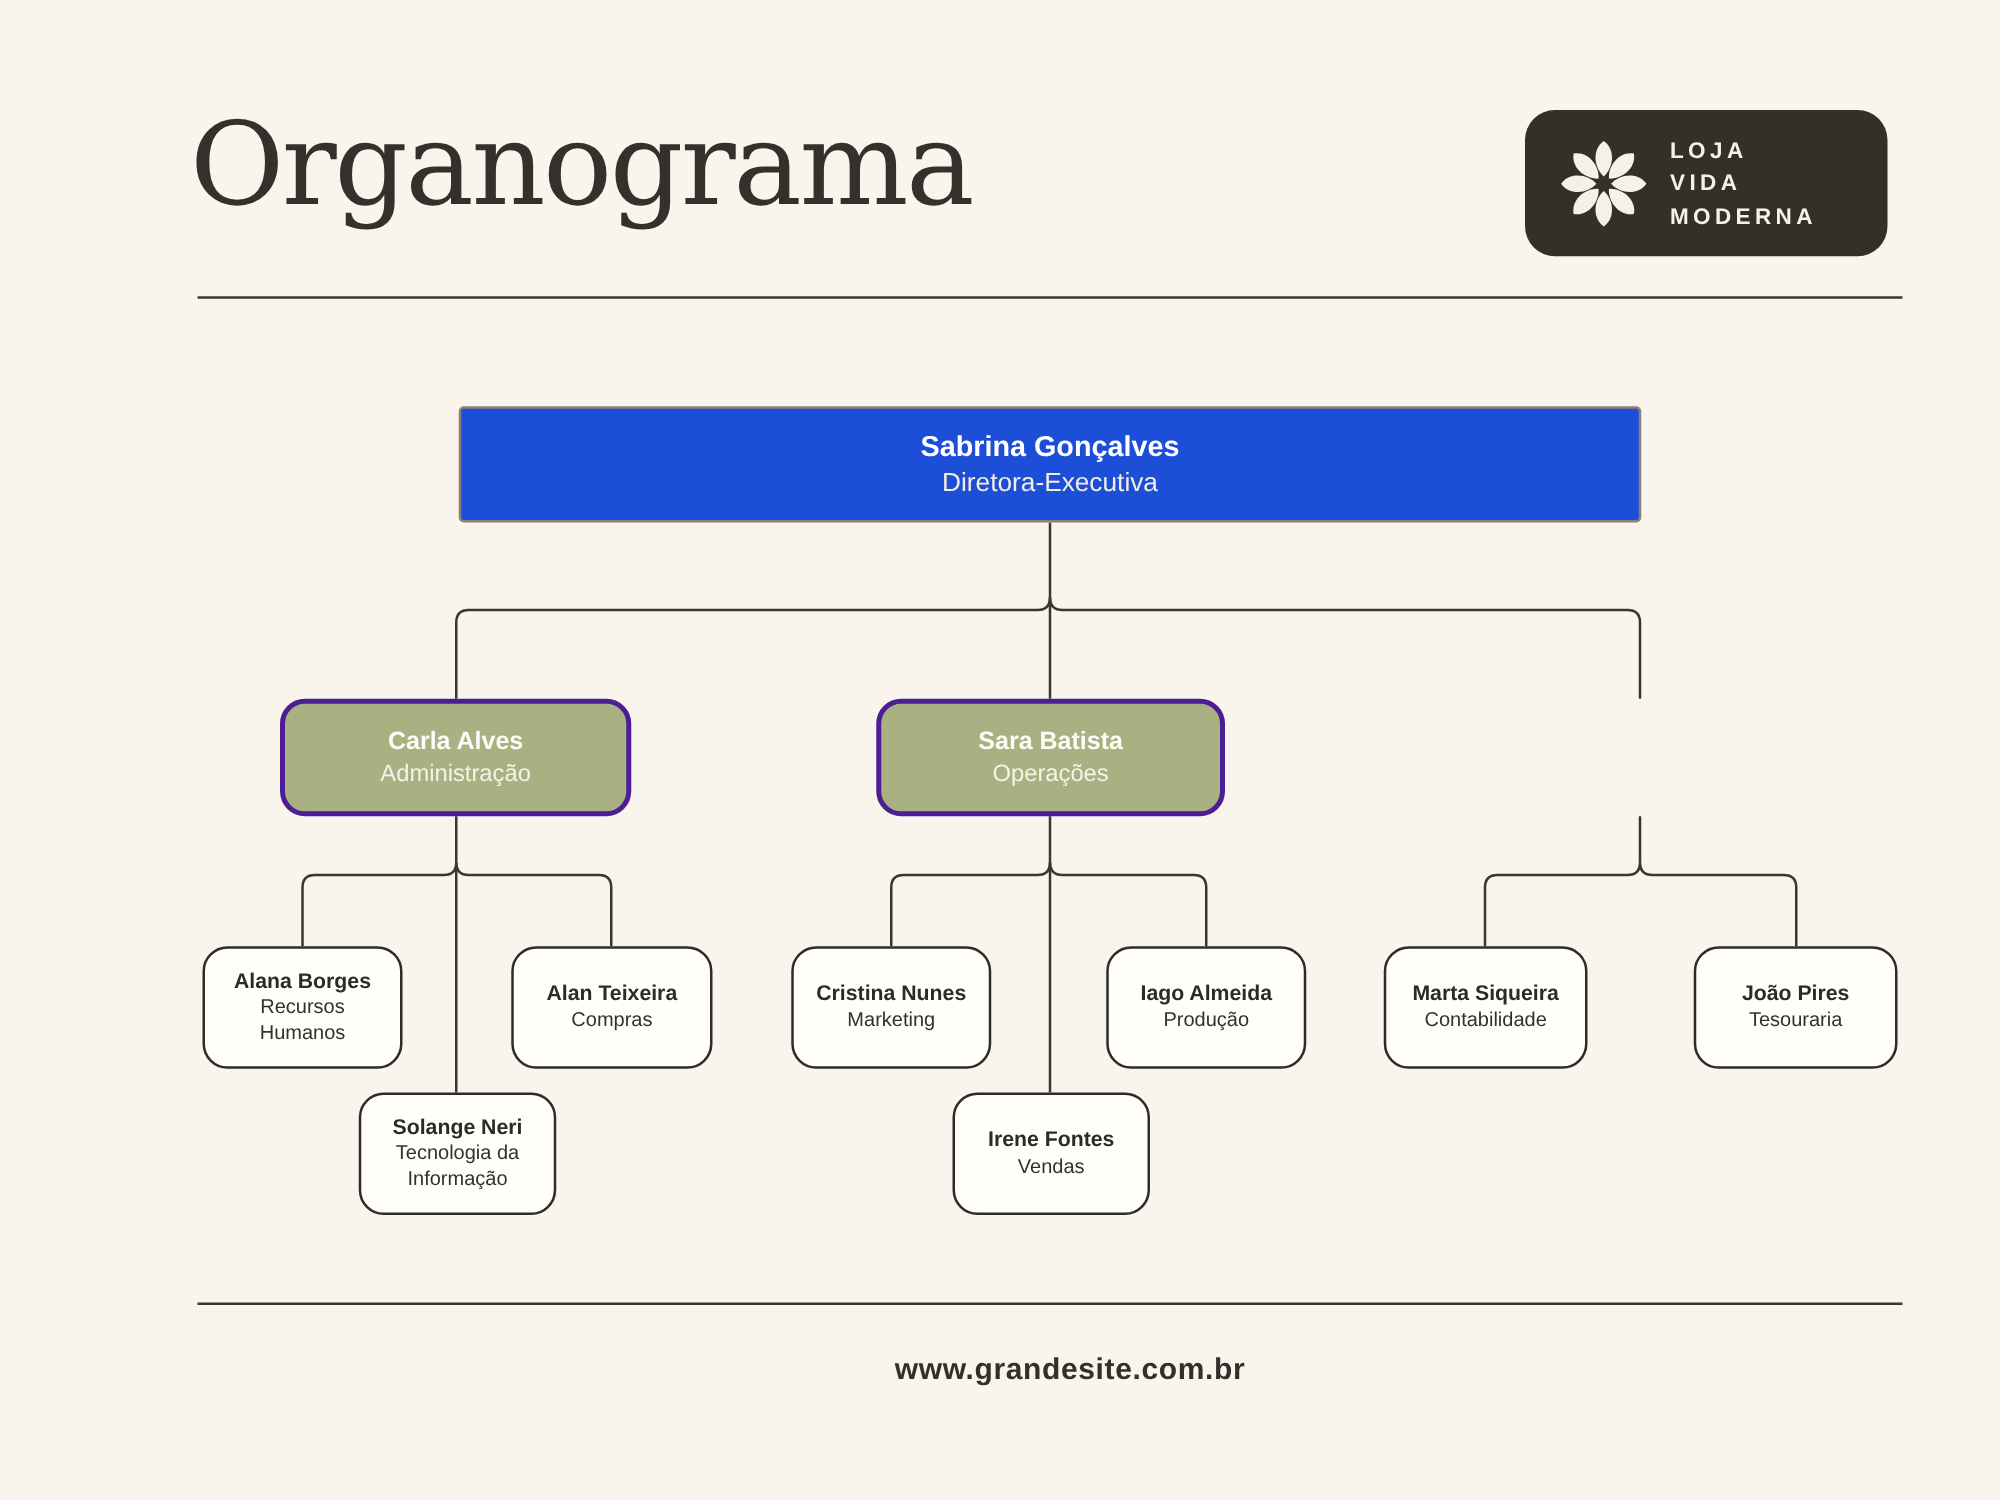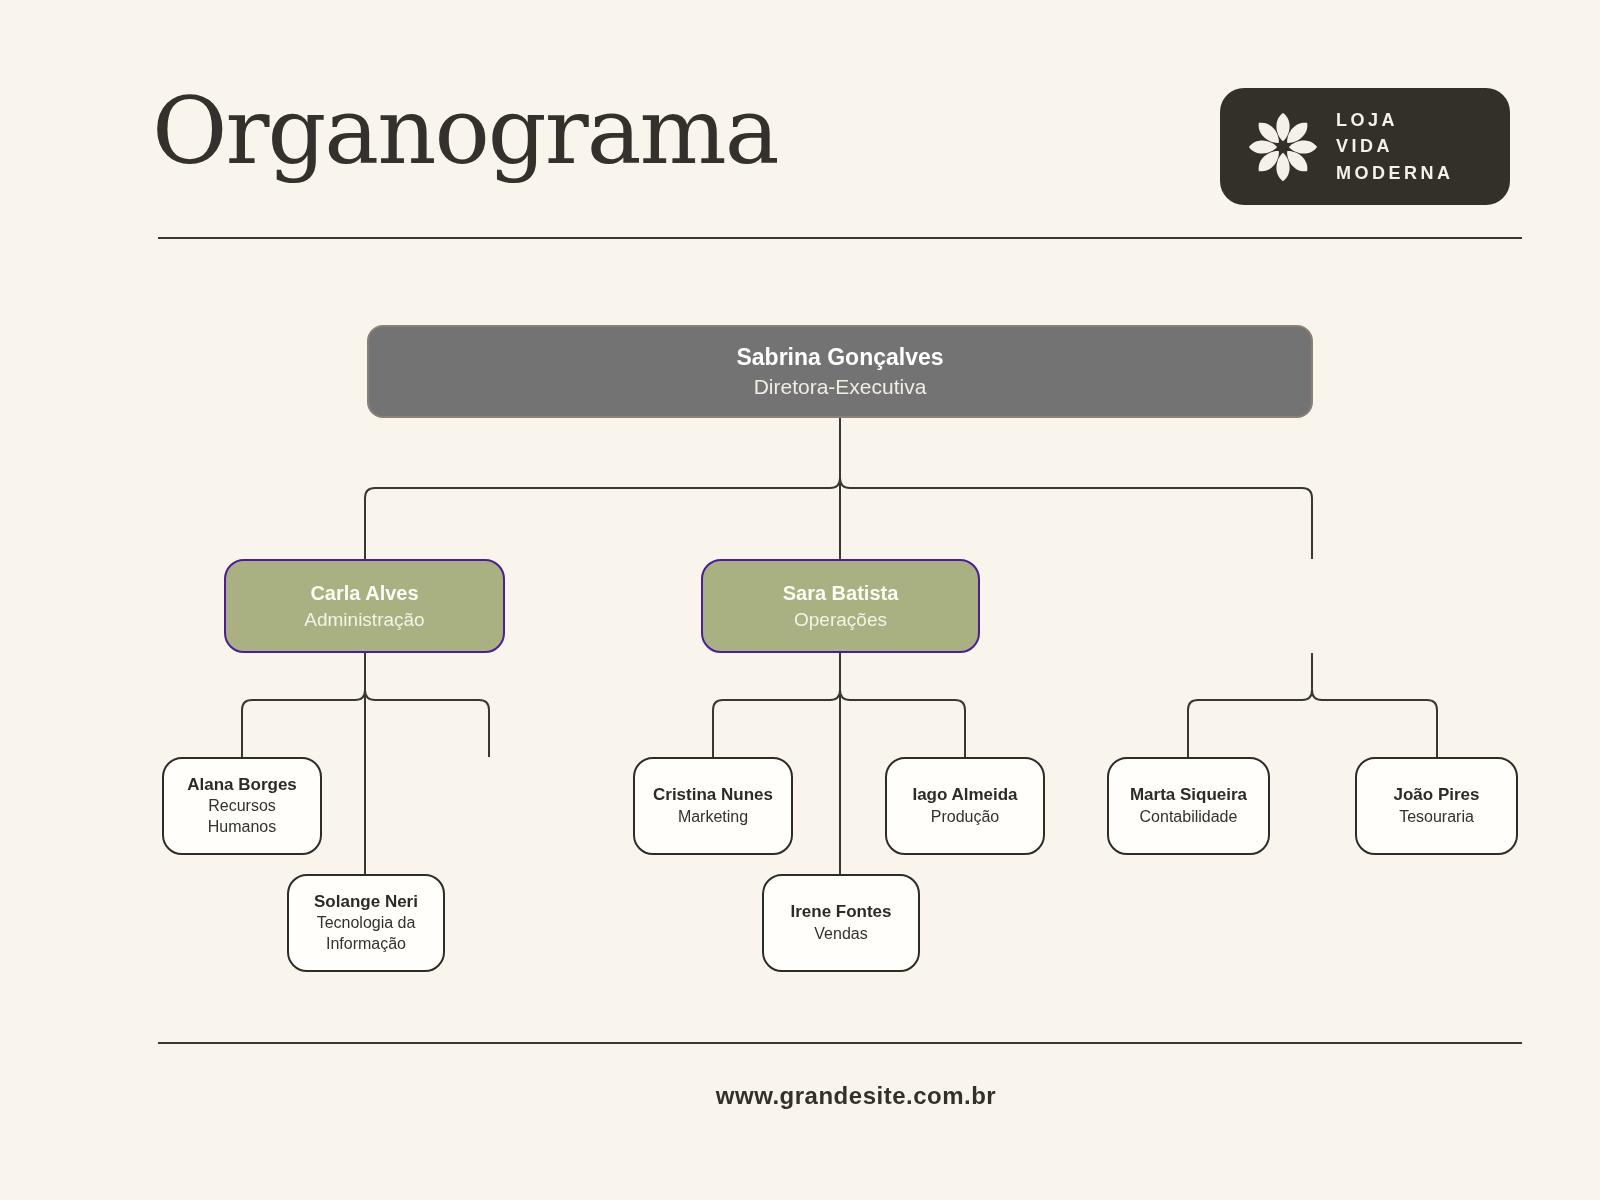--- a/index.html
+++ b/index.html
@@ -77,30 +77,30 @@
     box-sizing: border-box;
     display: flex;
     flex-direction: column;
     align-items: center;
     justify-content: center;
     text-align: center;
     padding: 6px 12px;
   }
   .node-exec {
     left: 327px; top: 325px; width: 946px; height: 93px;
-    background: #737373;
+    background: #1d4ed8;
     border: 2px solid #8d8177;
-    border-radius: 16px;
+    border-radius: 4px;
   }
   .node-exec .node-name { color: #ffffff; font-size: 23px; font-weight: bold; line-height: 1.3; }
   .node-exec .node-role { color: #f1ede3; font-size: 21px; line-height: 1.3; }
 
   .node-mgr {
     background: #a9b183;
-    border: 2px solid #4c1d95;
+    border: 4px solid #4c1d95;
     border-radius: 20px;
     top: 559px; height: 94px;
   }
   .node-mgr .node-name { color: #fdfcf6; font-size: 20px; font-weight: bold; line-height: 1.35; }
   .node-mgr .node-role { color: #f5f2e7; font-size: 19px; line-height: 1.35; }
 
   .node-leaf {
     background: #fffefb;
     border: 2px solid #2e2c28;
     border-radius: 20px;
@@ -211,20 +211,24 @@
   </div>
   <div class="node node-mgr mgr-sara">
     <div class="node-name">Sara Batista</div>
     <div class="node-role">Operações</div>
   </div>
 
   <div class="node node-leaf leaf-alana">
     <div class="node-name">Alana Borges</div>
     <div class="node-role">Recursos Humanos</div>
   </div>
+  <div class="node node-leaf leaf-alan">
+    <div class="node-name">Alan Teixeira</div>
+    <div class="node-role">Compras</div>
+  </div>
   <div class="node node-leaf leaf-cristina">
     <div class="node-name">Cristina Nunes</div>
     <div class="node-role">Marketing</div>
   </div>
 
   <div class="node node-leaf leaf-solange">
     <div class="node-name">Solange Neri</div>
     <div class="node-role">Tecnologia da Informação</div>
   </div>
   <div class="node node-leaf leaf-iago">

